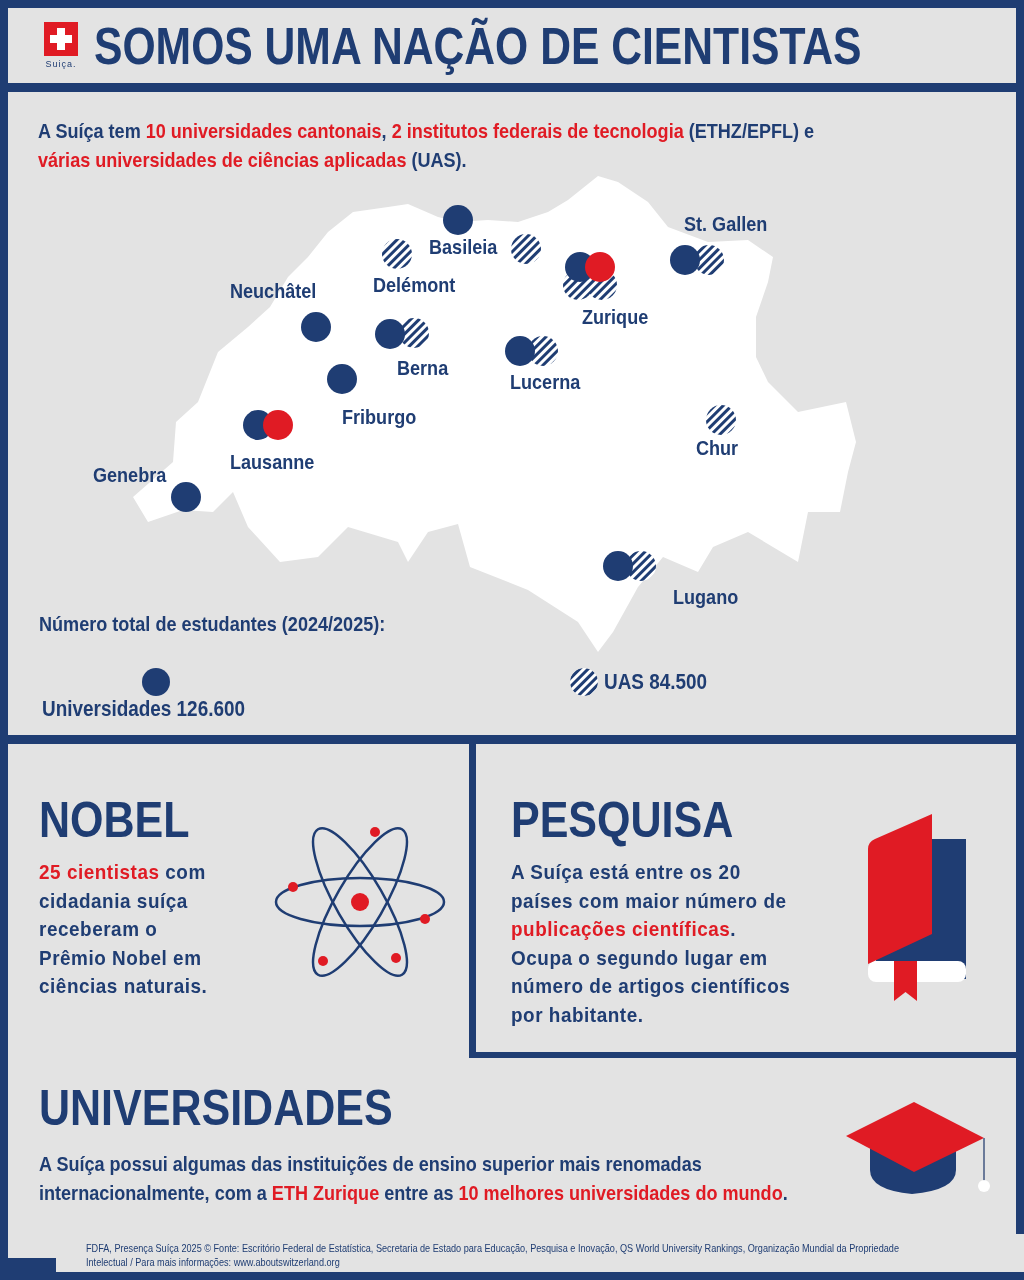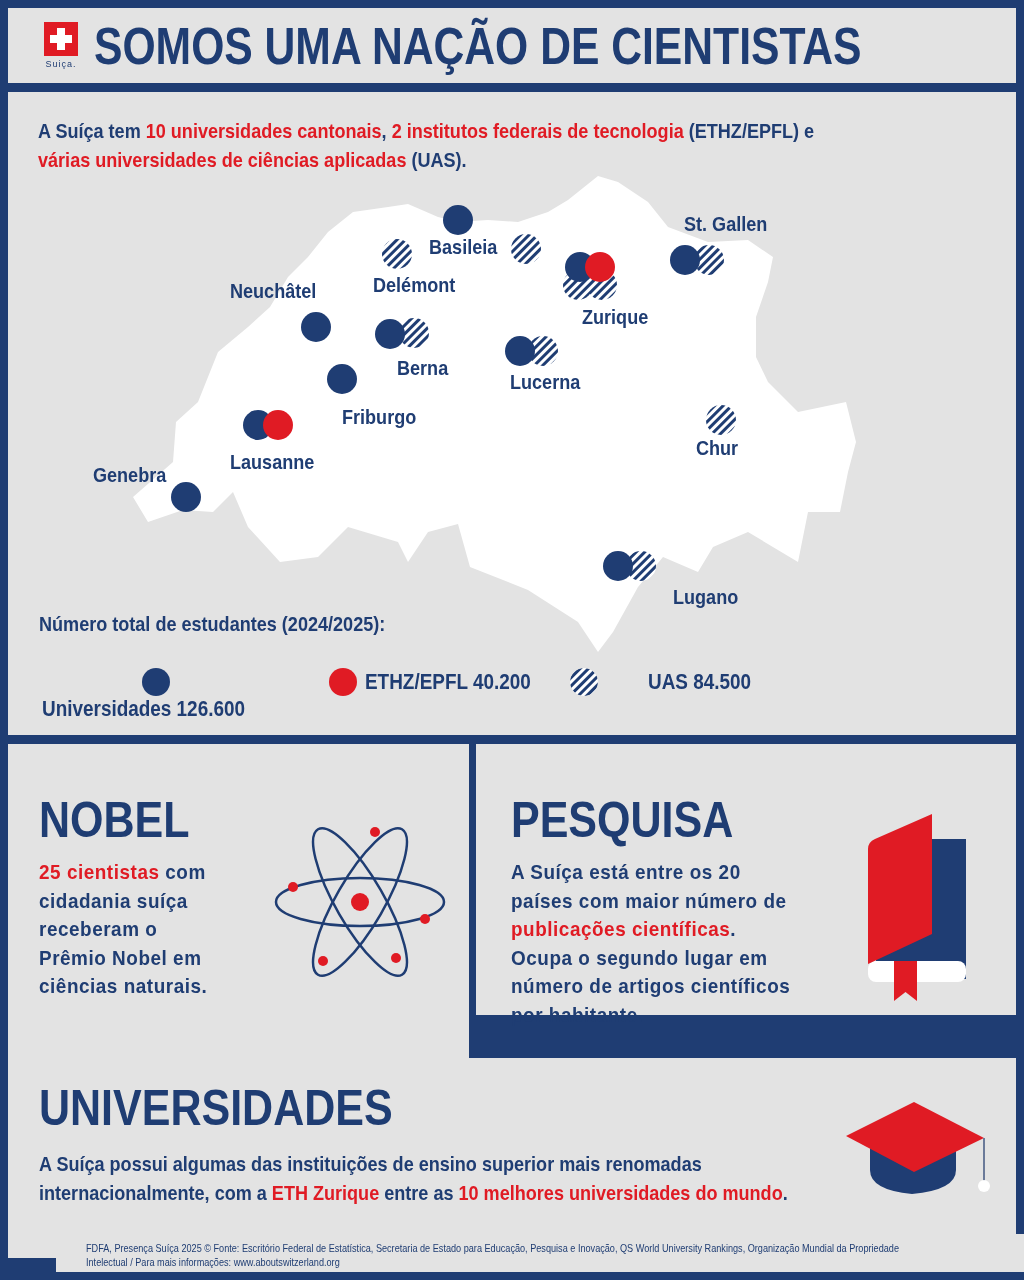--- a/index.html
+++ b/index.html
@@ -24,21 +24,21 @@
   #intro { position: absolute; left: 30px; top: 24px; width: 950px; font-size: 21px; font-weight: bold; line-height: 29px; transform: scaleX(0.86); transform-origin: left top; width: 1100px; }
   #map-svg { position: absolute; left: 0; top: 0; }
   .city { position: absolute; font-size: 21px; font-weight: bold; white-space: nowrap; transform: scaleX(0.86); transform-origin: left top; }
   #legend-title { position: absolute; left: 31px; top: 520px; font-size: 21px; font-weight: bold; transform: scaleX(0.86); transform-origin: left top; white-space: nowrap; }
   .leg { position: absolute; top: 576px; display: flex; align-items: center; }
   .leg .sw { width: 28px; height: 28px; border-radius: 50%; margin-right: 8px; flex: none; }
   .leg .txt { font-size: 22px; font-weight: bold; white-space: nowrap; transform: scaleX(0.86); transform-origin: left center; }
 
   
   #nobel-panel { left: 8px; top: 744px; width: 461px; height: 368px; }
-  #pesquisa-panel { left: 476px; top: 744px; width: 540px; height: 271px; }
+  #pesquisa-panel { left: 476px; top: 744px; width: 540px; height: 308px; }
   .big-h { position: absolute; font-size: 50px; font-weight: bold; transform: scaleX(0.86); transform-origin: left top; white-space: nowrap; line-height: 56px; }
   .body-t { position: absolute; font-size: 21px; font-weight: bold; line-height: 28.5px; letter-spacing: 0.6px; transform: scaleX(0.9); transform-origin: left top; }
 
   
   #uni-panel { left: 8px; top: 1058px; width: 1008px; height: 200px; }
 
   
   #footer { left: 8px; top: 1234px; width: 1008px; height: 38px; margin-left: 48px; }
   #footer-text { position: absolute; left: 30px; top: 7px; font-size: 11px; line-height: 14px; width: 1140px; transform: scaleX(0.83); transform-origin: left top; }
 </style>
@@ -114,25 +114,21 @@
   <div class="city cond blue" style="left:502px;top:278px;">Lucerna</div>
   <div class="city cond blue" style="left:688px;top:344px;">Chur</div>
   <div class="city cond blue" style="left:665px;top:493px;">Lugano</div>
 
   <div id="legend-title" class="cond blue">Número total de estudantes (2024/2025):</div>
 
   <div class="leg" style="left:34px;flex-direction:column;">
     <span class="sw" style="background:#1f3d73;"></span>
     <span class="txt cond blue">Universidades 126.600</span>
   </div>
-  <div class="leg" style="left:321px;">
-    <span class="sw" style="background:#e01b24;"></span>
-    <span class="txt cond blue">ETHZ/EPFL 40.200</span>
-  </div>
-  <div class="leg" style="left:562px;gap:44px;">
+  <div class="leg" style="left:562px;">
     <svg class="sw" width="28" height="28" viewBox="0 0 28 28" style="margin-right:6px;">
       <circle cx="14" cy="14" r="14" fill="url(#hatch)"></circle>
     </svg>
     <span class="txt cond blue">UAS 84.500</span>
   </div>
 </div>
 
 <div class="panel" id="nobel-panel">
   <div class="big-h cond blue" style="left:31px;top:48px;">NOBEL</div>
   <div class="body-t cond blue" style="left:31px;top:114px;width:210px;">

